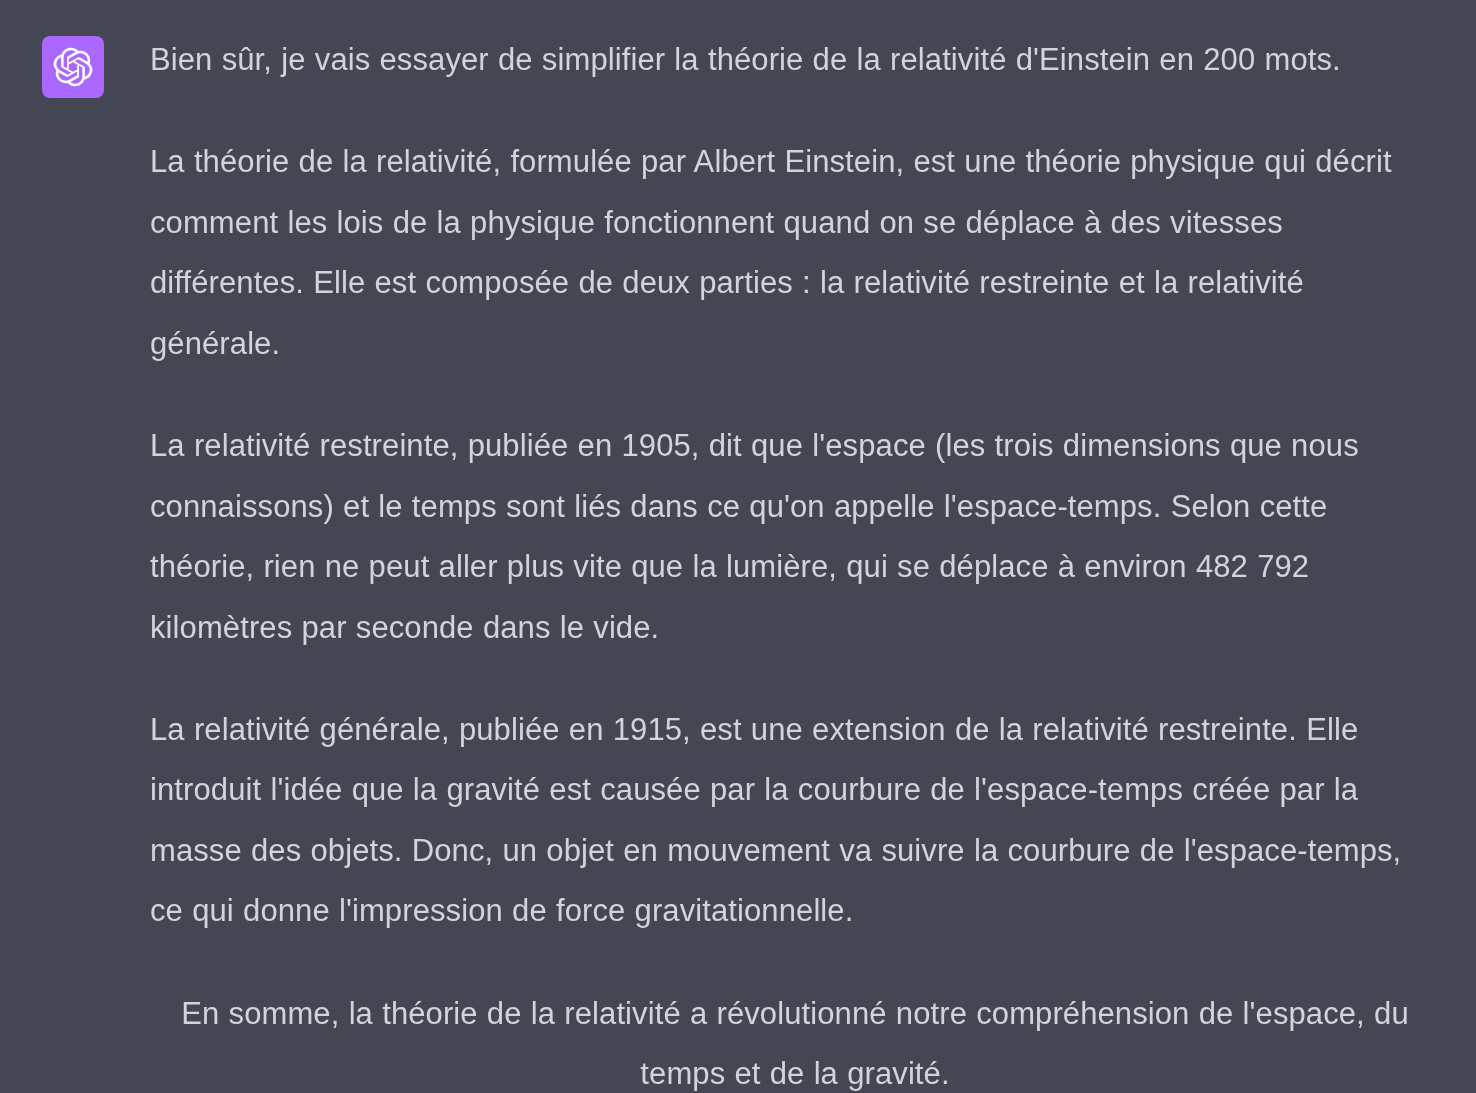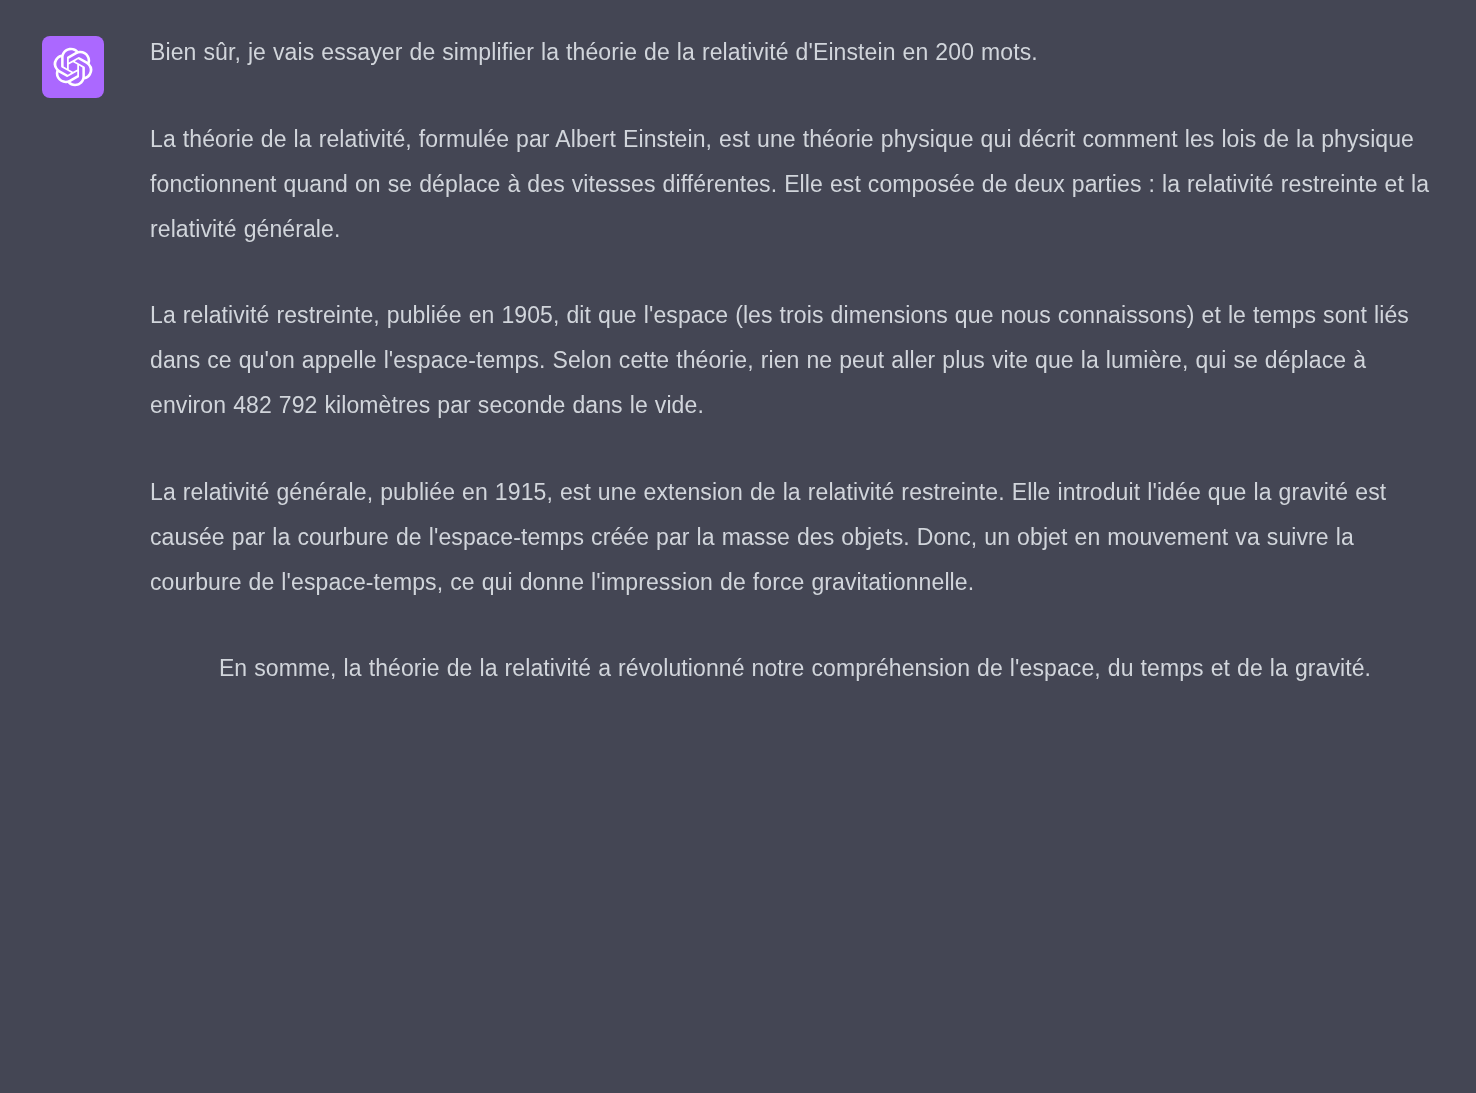--- a/index.html
+++ b/index.html
@@ -44,21 +44,21 @@
 
   
   .message-body {
     flex: 1 1 auto;
     margin-left: 46px;
     max-width: 1310px;
   }
   .message-body p {
     margin: 0 0 42px 0;
     color: #d1d5db;
-    font-size: 23px;
+    font-size: 31px;
     line-height: 1.95;
     letter-spacing: 0.1px;
     font-weight: 400;
     word-spacing: 0.5px;
   }
   .message-body p:last-child {
     margin-bottom: 0;
     text-align: center;
   }
 </style>

